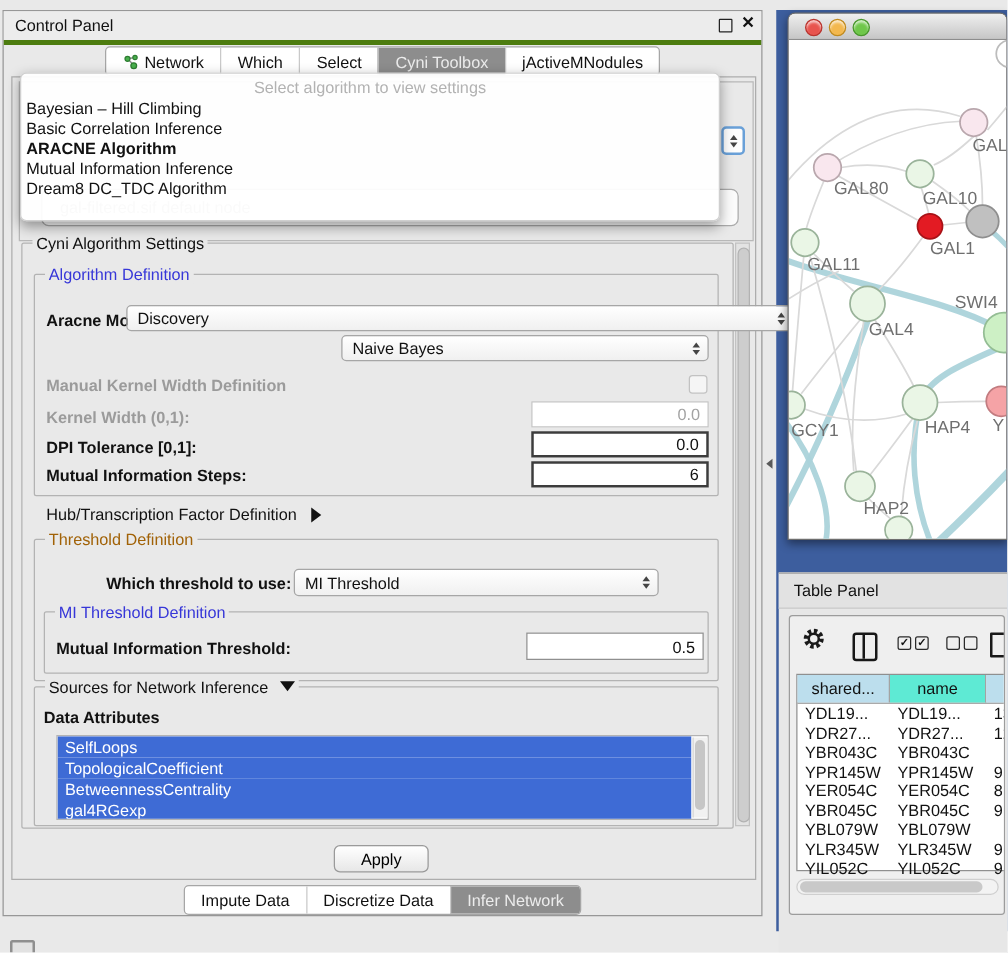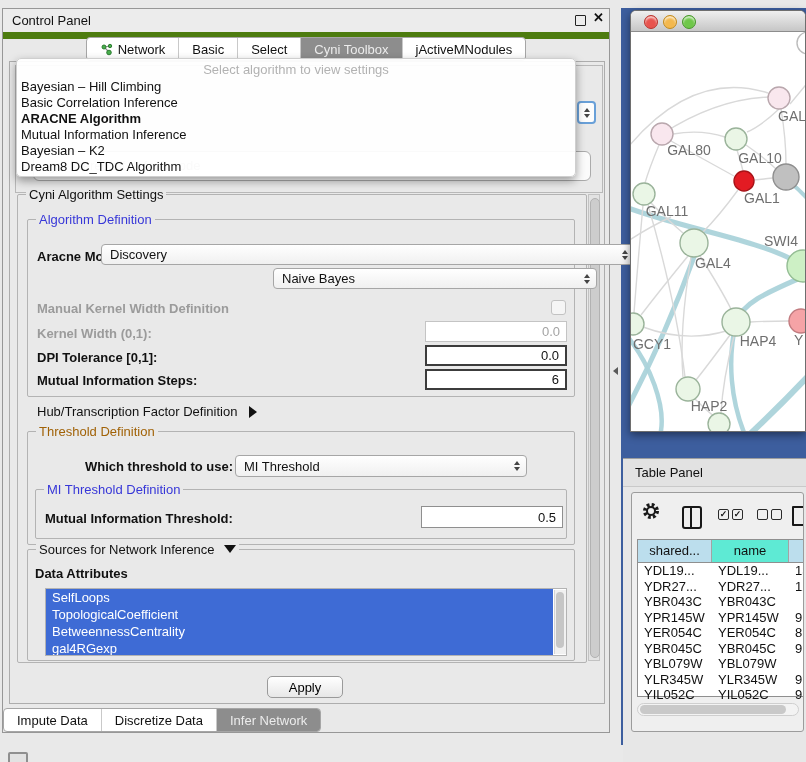--- a/index.html
+++ b/index.html
@@ -3,21 +3,21 @@
 <meta charset="utf-8">
 <style>
   html,body{margin:0;padding:0}
   .screen{position:relative;width:806px;height:762px;background:#e9e9e9;overflow:hidden;
           font-family:"Liberation Sans",sans-serif;font-size:13px;color:#111}
   
   .desktop{position:absolute;left:621px;top:8px;width:185px;height:737px;background:#3d5e9e}
   
   .control-panel{position:absolute;left:2px;top:8px;width:608px;height:725px;background:#e9e9e9;
                  border:1px solid #979797;box-sizing:border-box}
-  .cp-titlebar{position:absolute;left:0;top:0;right:0;height:23px;background:#ececec;border-bottom:7px solid #4d7c0f}
+  .cp-titlebar{position:absolute;left:0;top:0;right:0;height:23px;background:#ececec;border-bottom:4px solid #4d7c0f}
   .cp-title{position:absolute;left:9px;top:0;line-height:23px}
   .float-btn{position:absolute;right:23px;top:6px;width:9px;height:9px;border:1.5px solid #222;border-radius:1px}
   .close-btn{position:absolute;right:5px;top:1px;font-weight:bold;font-size:13px}
   .seg{display:flex;border:1px solid #a6a6a6;border-radius:4px;background:#fff;height:22px;overflow:hidden}
   .seg .tab{display:flex;align-items:center;gap:5px;padding:0 13px;border-left:1px solid #c9c9c9;cursor:default;white-space:nowrap}
   .seg .tab:first-child{border-left:none}
   .seg .tab.selected{background:#8d8d8d;color:#ececec}
   .top-tabs{position:absolute;top:28px;left:0;right:0;display:flex;justify-content:center}
   .content-frame{position:absolute;left:6px;top:52px;width:596px;height:643px;border:1px solid #adadad;box-sizing:border-box}
   
@@ -53,21 +53,21 @@
   .attr-list{position:absolute;left:42px;top:579px;width:522px;height:68px;background:#fff;border:1px solid #b3b3b3;
              box-sizing:border-box;overflow:hidden}
   .attr-item{height:17px;line-height:17px;padding-left:6px;background:#3e6bd5;color:#fff;margin-right:13px}
   .attr-scroll{position:absolute;right:43px;top:581px;width:11px;height:64px;background:#f1f1f1;border-left:1px solid #d5d5d5}
   .attr-thumb{position:absolute;left:1px;top:2px;width:8px;height:56px;background:#c6c6c6;border-radius:4px}
   .v-scroll{position:absolute;left:585px;top:185px;width:12px;height:467px;background:#e3e3e3;
             border:1px solid #c2c2c2;box-sizing:border-box}
   .v-thumb{position:absolute;left:1px;top:3px;width:8px;height:458px;background:#cdcdcd;border:1px solid #b2b2b2;border-radius:5px}
   .apply-btn{position:absolute;left:264px;top:667px;width:76px;height:22px;background:linear-gradient(#fff,#e7e7e7);
              border:1px solid #9a9a9a;border-radius:5px;font-size:13px;font-family:"Liberation Sans",sans-serif}
-  .bottom-tabs{position:absolute;top:699px;left:0;right:0;display:flex;justify-content:flex-start}
+  .bottom-tabs{position:absolute;top:699px;left:0;right:0;display:flex;justify-content:center}
   
   .net-window{position:absolute;left:630px;top:10px;width:176px;height:422px;border:1px solid #6e6e6e;
               border-radius:6px 6px 0 0;box-shadow:0 3px 8px rgba(0,0,0,.45);box-sizing:border-box;overflow:hidden;background:#fff}
   .net-titlebar{position:absolute;left:0;top:0;right:0;height:20px;background:linear-gradient(#efefef,#c6c6c6);
                 border-bottom:1px solid #8d8d8d}
   .light{position:absolute;top:4px;width:12px;height:12px;border-radius:50%;box-shadow:inset 0 2px 2px rgba(255,255,255,.7)}
   .light.red{left:13px;background:#e8544e;border:1px solid #b8352f}
   .light.yellow{left:32px;background:#f3b84e;border:1px solid #c08a1e}
   .light.green{left:51px;background:#6fc74a;border:1px solid #48962c}
   .net-content{position:absolute;left:0;top:20px;width:199px;height:402px;overflow:hidden}
@@ -122,21 +122,21 @@
           <svg width="13" height="13">
             <line x1="4" y1="4" x2="9" y2="9" stroke="#8a8a8a" stroke-width="1.2"></line>
             <line x1="4" y1="4" x2="10" y2="3" stroke="#8a8a8a" stroke-width="1.2"></line>
             <circle cx="4" cy="4" r="2" fill="#49b04d" stroke="#2e7d32"></circle>
             <circle cx="10" cy="3" r="1.7" fill="#49b04d" stroke="#2e7d32"></circle>
             <circle cx="9" cy="9.5" r="2.3" fill="#49b04d" stroke="#2e7d32"></circle>
           </svg>
           <span>Network</span>
         </div>
         <div class="tab">
-            <span>Basic</span>
+            <span>Which</span>
           </div>
         <div class="tab">
             <span>Select</span>
           </div>
         <div class="tab selected">
             <span>Cyni Toolbox</span>
           </div>
         <div class="tab">
             <span>jActiveMNodules</span>
           </div>
@@ -159,21 +159,20 @@
       <div>
 
           <div class="popup-item"><span>Bayesian – Hill Climbing</span></div>
 
           <div class="popup-item"><span>Basic Correlation Inference</span></div>
 
           <div class="popup-item bold"><span>ARACNE Algorithm</span></div>
 
           <div class="popup-item"><span>Mutual Information Inference</span></div>
 
-          <div class="popup-item"><span>Bayesian – K2</span></div>
 
           <div class="popup-item"><span>Dream8 DC_TDC Algorithm</span></div>
         </div>
     </div>
 
     <div class="grp" style="left:14px;top:185px;width:568px;height:467px">
       <span class="legend">Cyni Algorithm Settings</span>
     </div>
     <div class="v-scroll">
         <div class="v-thumb"></div>
@@ -183,21 +182,21 @@
       <span class="legend blue">Algorithm Definition</span>
     </div>
     <span class="lbl" style="left:34px;top:240px">Aracne Mode:</span>
     <div class="combo" style="left:98px;top:235px;width:534px;height:21px">
       <span>Discovery</span>
       <span class="spin">
           <b class="tri-up"></b>
           <b class="tri-dn"></b>
         </span>
     </div>
-    <div class="combo" style="left:270px;top:259px;width:324px;height:21px">
+    <div class="combo" style="left:270px;top:259px;width:294px;height:21px">
       <span>Naive Bayes</span>
       <span class="spin">
           <b class="tri-up"></b>
           <b class="tri-dn"></b>
         </span>
     </div>
     <span class="lbl dis" style="left:34px;top:292px">Manual Kernel Width Definition</span>
     <span class="checkbox" style="left:548px;top:291px"></span>
     <span class="lbl dis" style="left:34px;top:317px">Kernel Width (0,1):</span>
     <div class="num-input" style="left:422px;top:312px;width:142px;height:21px;border:1px solid #c4c4c4;color:#a3a3a3">

